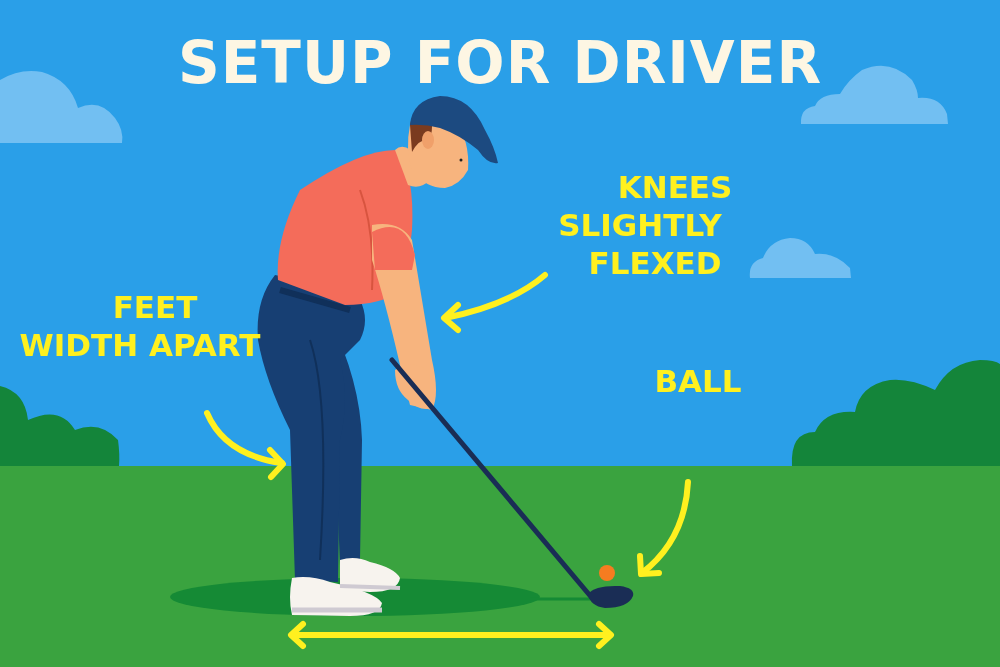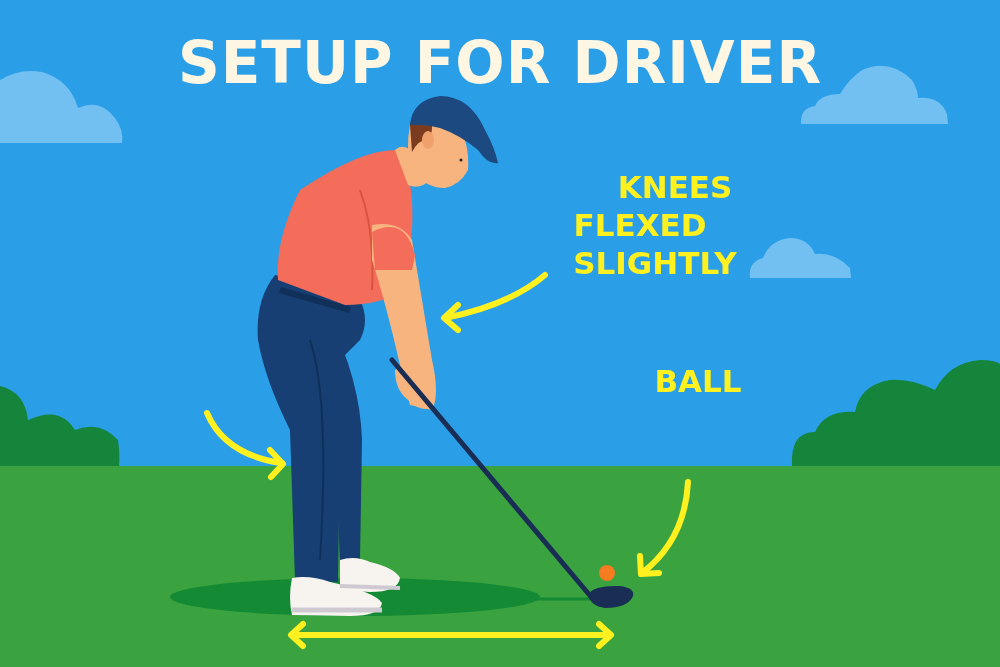--- a/index.html
+++ b/index.html
@@ -105,21 +105,23 @@
       <line x1="292" y1="635" x2="610" y2="635"></line>
       <path d="M303 624 L291 635 L303 646"></path>
       <path d="M599 624 L611 635 L599 646"></path>
     </g>
   </svg>
 
   <div class="title" style="color:#fdf6e3">SETUP FOR DRIVER</div>
 
   <div class="label" id="lbl-knees" style="color:#fff01f">
     <span>KNEES</span>
+    <span>SLIGHTLY</span>
     <span>FLEXED</span>
-    <span>SLIGHTLY</span>
   </div>
   <div class="label" id="lbl-feet" style="color:#fff01f">
+    <span>FEET</span>
+    <span>WIDTH APART</span>
   </div>
   <div class="label" id="lbl-ball" style="color:#fff01f">
     <span>BALL</span>
   </div>
 </div>
 
 </body></html>

